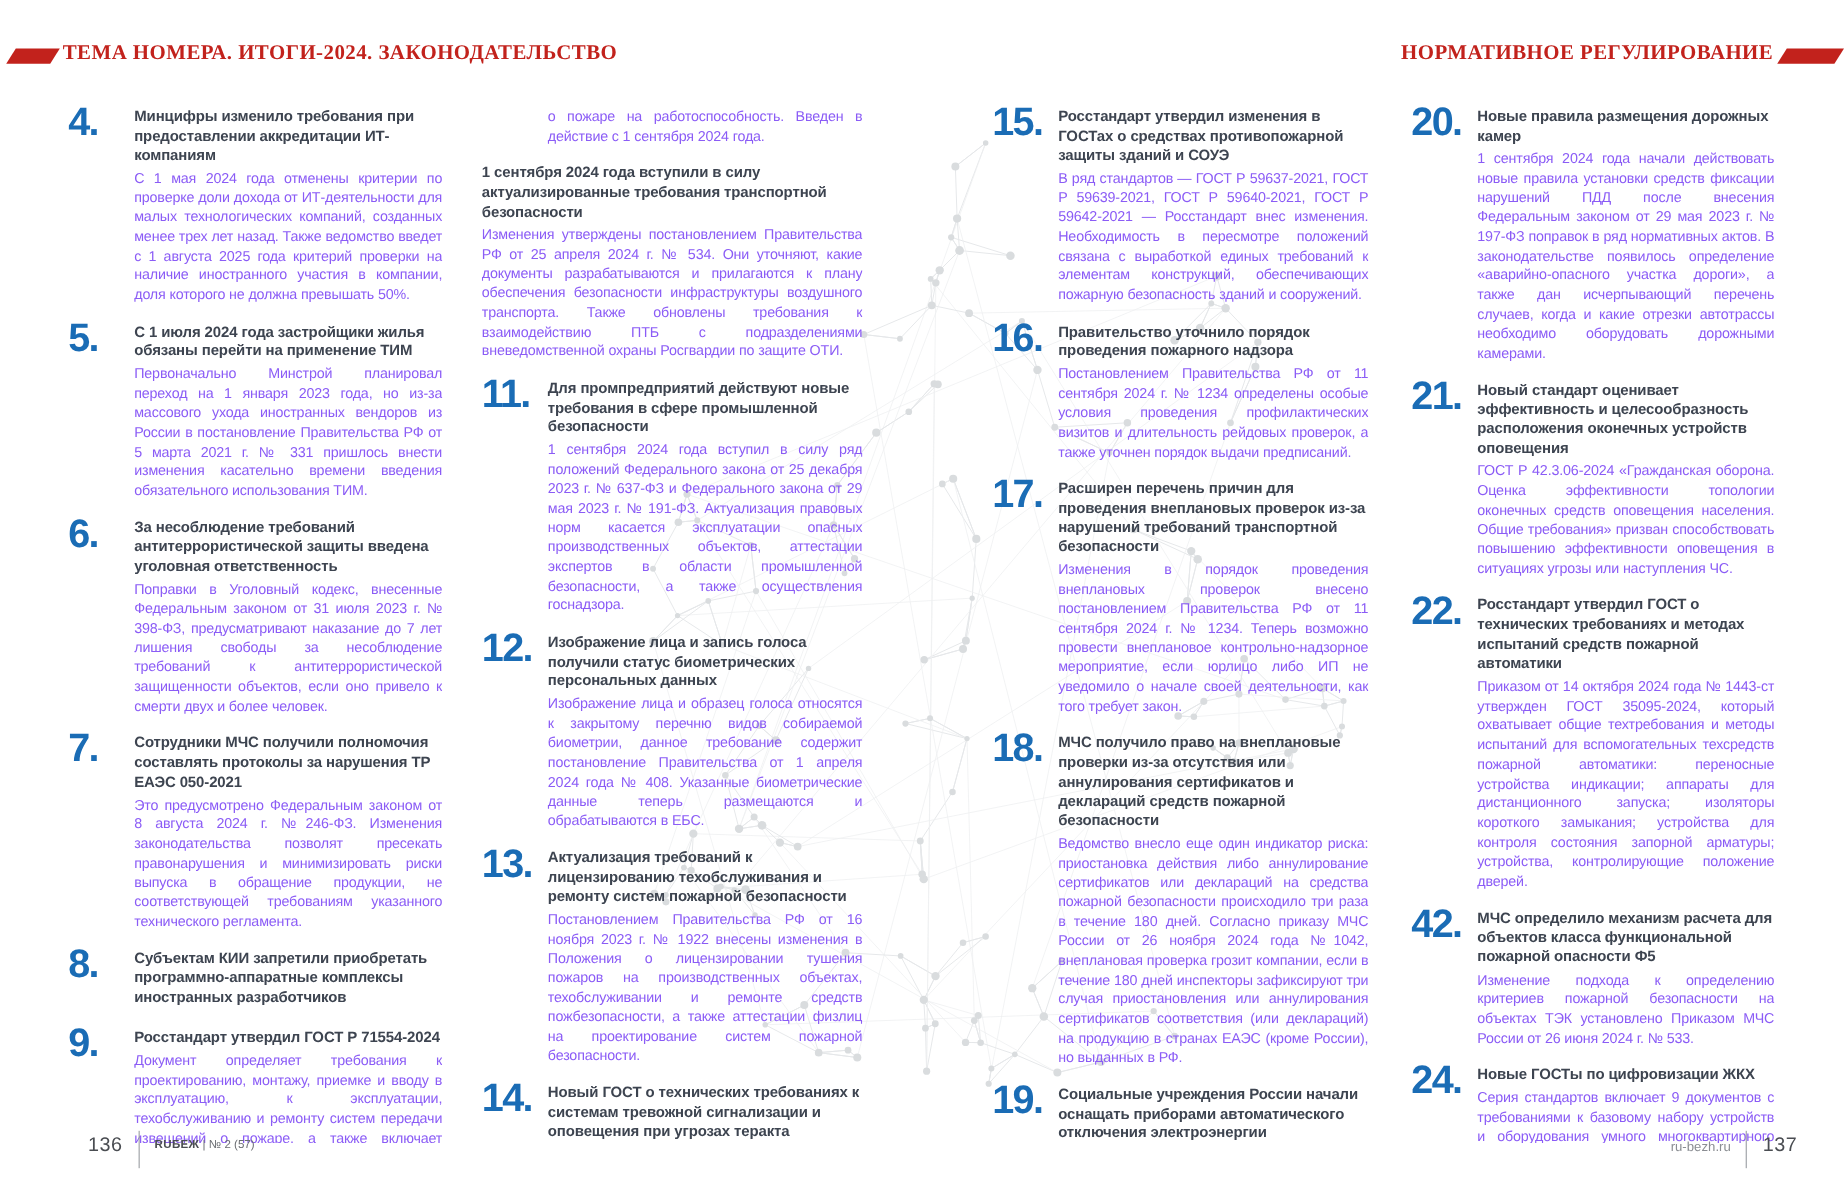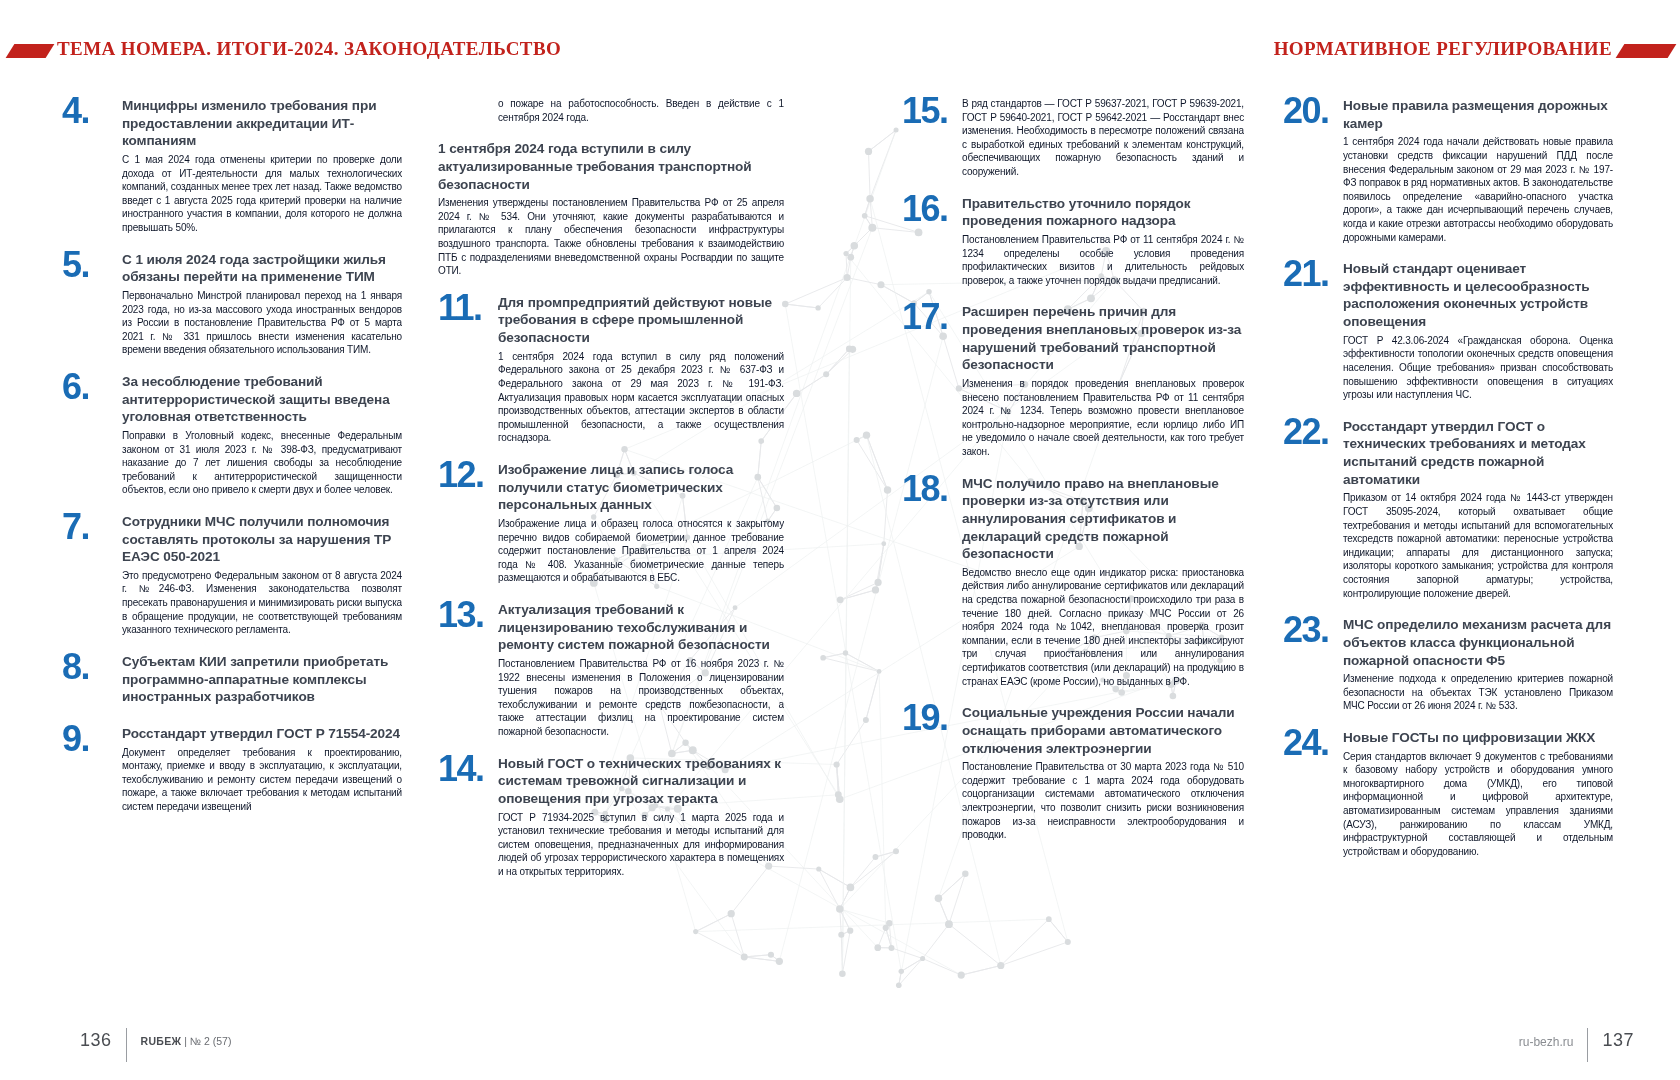--- a/index.html
+++ b/index.html
@@ -16,21 +16,21 @@
   
   .col{position:absolute;top:97px;height:942px;overflow:hidden;z-index:2;}
   #col0{left:62px;width:340px;}
   #col1{left:438px;width:346px;}
   #col2{left:902px;width:342px;}
   #col3{left:1283px;width:330px;}
   .item{display:flex;margin-bottom:16px;}
   .num{flex:0 0 60px;font-size:36px;font-weight:700;color:#1a6cb5;line-height:.9;letter-spacing:-1.5px;margin-top:-2px;}
   .txt{flex:1 1 auto;}
   .title{font-size:13.6px;font-weight:700;color:#3d4450;line-height:1.3;margin-bottom:3px;letter-spacing:-.1px;}
-  .body{font-size:10px;color:#0f172a;line-height:1.36;text-align:justify;letter-spacing:-.15px;}
+  .body{font-size:13px;color:#8b5cf6;line-height:1.36;text-align:justify;letter-spacing:-.15px;}
   .cont .num{visibility:hidden;}
   
   .footer{position:absolute;bottom:18px;left:0;right:0;height:40px;font-size:11px;color:#8a8d92;z-index:2;}
   .f-left{position:absolute;left:46px;bottom:0;display:flex;align-items:flex-start;margin-left:34px;}
   .f-right{position:absolute;right:46px;bottom:0;display:flex;align-items:flex-start;}
   .f-page{font-size:18px;color:#4a4d52;letter-spacing:.5px;margin-top:2px;}
   .f-div{width:1px;height:34px;background:#9a9da2;margin:0 14px;}
   .f-mag{font-size:10.5px;margin-top:7px;color:#6a6d72;}
   .f-mag b{color:#4a4d52;letter-spacing:.3px;}
   .f-site{font-size:12px;margin-top:7px;color:#8a8d92;}
@@ -568,20 +568,21 @@
         <div class="txt">
           <div class="title">Новый ГОСТ о технических требованиях к системам тревожной сигнализации и оповещения при угрозах теракта</div>
           <div class="body">ГОСТ Р 71934-2025 вступил в силу 1 марта 2025 года и установил технические требования и методы испытаний для систем оповещения, предназначенных для информирования людей об угрозах террористического характера в помещениях и на открытых территориях.</div>
         </div>
       </div>
     </div>
   <div class="col" id="col2">
       <div class="item">
         <div class="num">15.</div>
         <div class="txt">
+          <div class="title">Росстандарт утвердил изменения в ГОСТах о средствах противопожарной защиты зданий и СОУЭ</div>
           <div class="body">В ряд стандартов — ГОСТ Р 59637-2021, ГОСТ Р 59639-2021, ГОСТ Р 59640-2021, ГОСТ Р 59642-2021 — Росстандарт внес изменения. Необходимость в пересмотре положений связана с выработкой единых требований к элементам конструкций, обеспечивающих пожарную безопасность зданий и сооружений.</div>
         </div>
       </div>
       <div class="item">
         <div class="num">16.</div>
         <div class="txt">
           <div class="title">Правительство уточнило порядок проведения пожарного надзора</div>
           <div class="body">Постановлением Правительства РФ от 11 сентября 2024 г. № 1234 определены особые условия проведения профилактических визитов и длительность рейдовых проверок, а также уточнен порядок выдачи предписаний.</div>
         </div>
       </div>
@@ -623,21 +624,21 @@
         </div>
       </div>
       <div class="item">
         <div class="num">22.</div>
         <div class="txt">
           <div class="title">Росстандарт утвердил ГОСТ о технических требованиях и методах испытаний средств пожарной автоматики</div>
           <div class="body">Приказом от 14 октября 2024 года № 1443-ст утвержден ГОСТ 35095-2024, который охватывает общие техтребования и методы испытаний для вспомогательных техсредств пожарной автоматики: переносные устройства индикации; аппараты для дистанционного запуска; изоляторы короткого замыкания; устройства для контроля состояния запорной арматуры; устройства, контролирующие положение дверей.</div>
         </div>
       </div>
       <div class="item">
-        <div class="num">23.</div>
+        <div class="num">42.</div>
         <div class="txt">
           <div class="title">МЧС определило механизм расчета для объектов класса функциональной пожарной опасности Ф5</div>
           <div class="body">Изменение подхода к определению критериев пожарной безопасности на объектах ТЭК установлено Приказом МЧС России от 26 июня 2024 г. № 533.</div>
         </div>
       </div>
       <div class="item">
         <div class="num">24.</div>
         <div class="txt">
           <div class="title">Новые ГОСТы по цифровизации ЖКХ</div>
           <div class="body">Серия стандартов включает 9 документов с требованиями к базовому набору устройств и оборудования умного многоквартирного дома (УМКД), его типовой информационной и цифровой архитектуре, автоматизированным системам управления зданиями (АСУЗ), ранжированию по классам УМКД, инфраструктурной составляющей и отдельным устройствам и оборудованию.</div>

